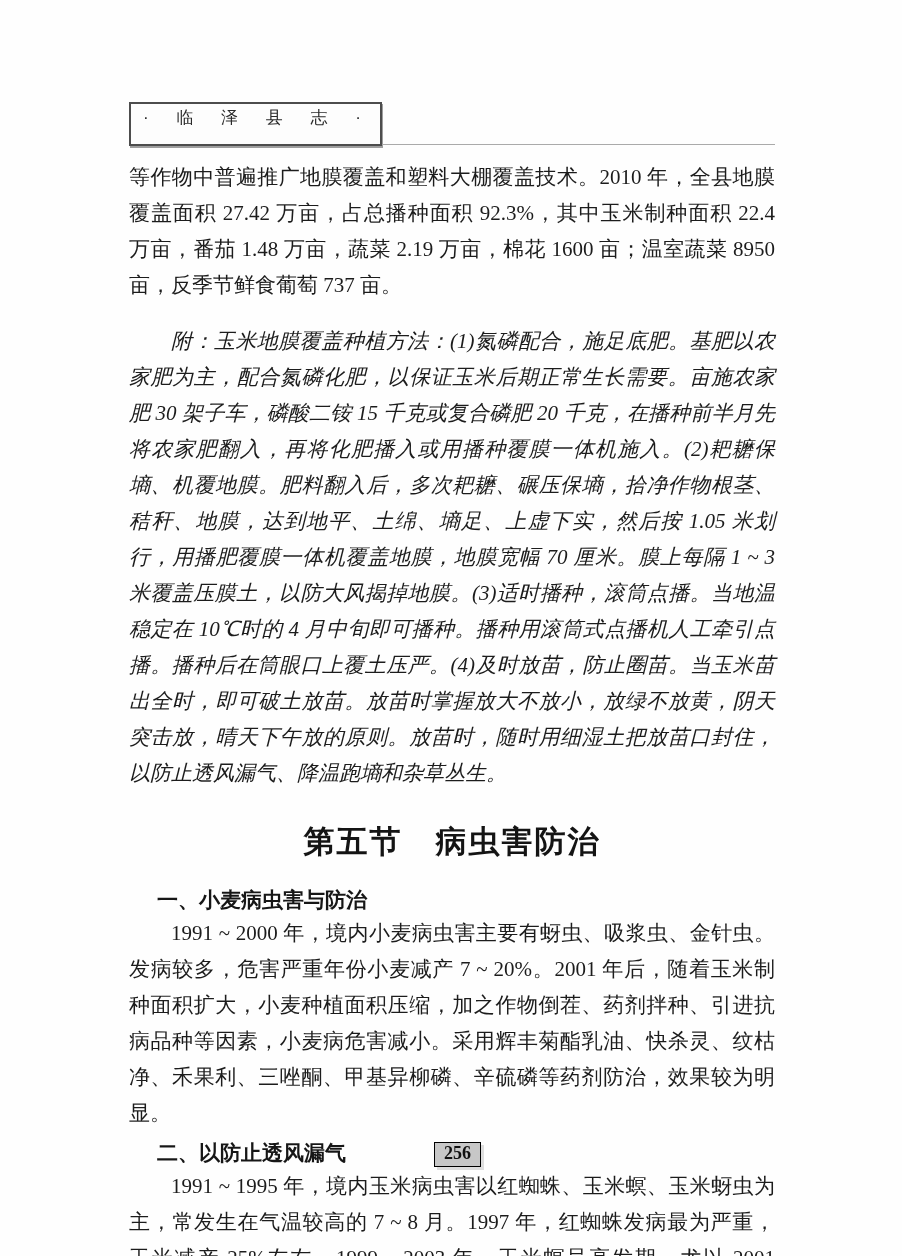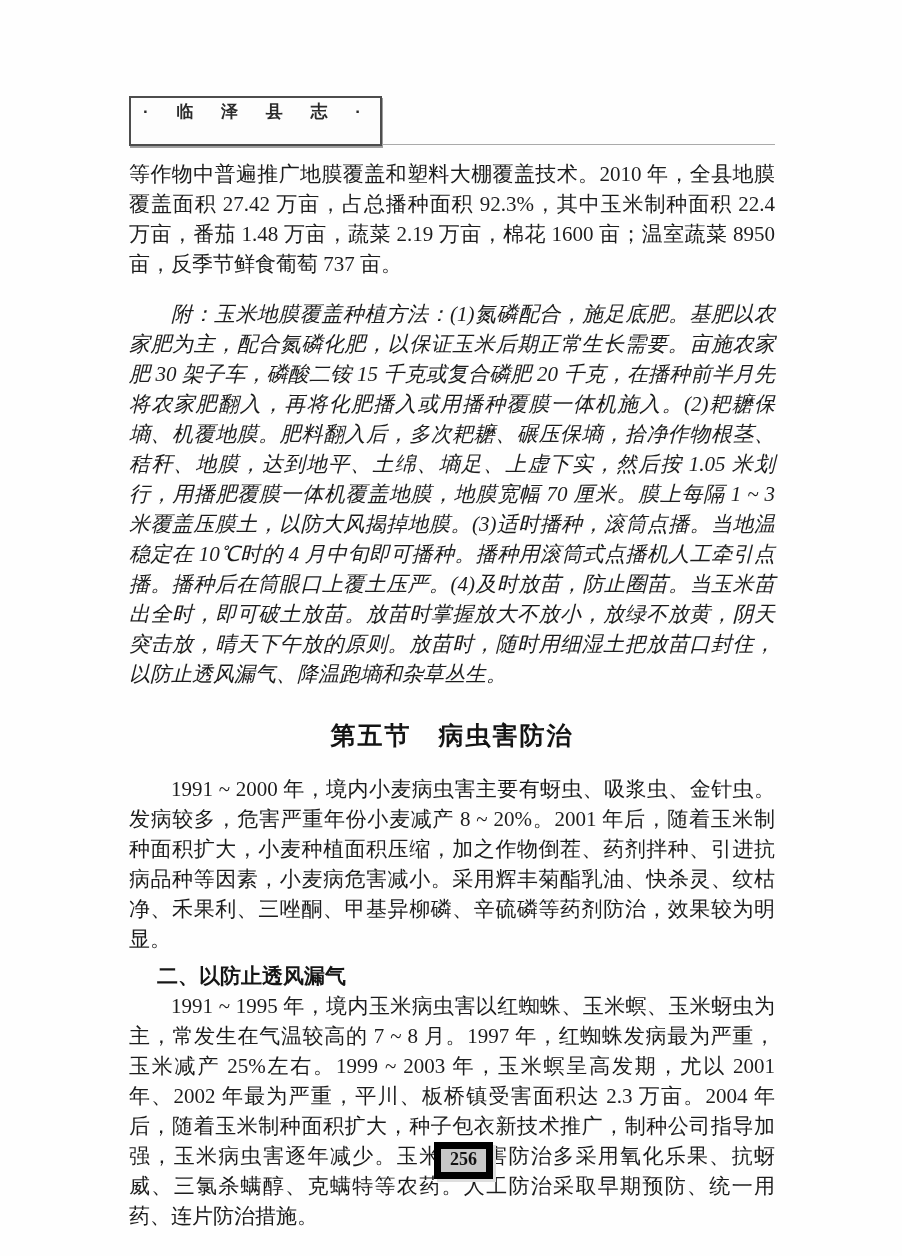--- a/index.html
+++ b/index.html
@@ -25,78 +25,78 @@
   
   .header-row {
     display: flex;
     align-items: flex-end;
     height: 30px;
   }
   .header-box {
     border: 2px solid #4d4d4d;
     box-shadow: 1px 2px 0 #9e9e9e;
     background: #fdfdfd;
-    padding: 2px 12px 21px;
+    padding: 2px 12px 15px;
     font-size: 17px;
-    font-weight: bold;
+    font-weight: normal;
     letter-spacing: 7px;
     word-spacing: 9px;
     white-space: nowrap;
     color: #2a2a2a;
     font-family: "Liberation Sans", sans-serif;
   }
   .header-rule {
     flex: 1;
     height: 0;
     border-bottom: 1px solid #aaaaaa;
     margin-bottom: 1px;
   }
   
   .para {
     margin: 0;
     font-size: 21px;
-    line-height: 30px;
+    line-height: 36px;
     text-align: justify;
     color: #1c1c1c;
   }
   .para.first {
     margin-top: 13px;
   }
   .para.indent {
     text-indent: 2em;
   }
   .para.kai {
     margin-top: 20px;
     font-style: italic;
   }
   .section-title {
     margin: 30px 0 22px;
     text-align: center;
-    font-size: 25px;
+    font-size: 31px;
     font-weight: bold;
     letter-spacing: 2px;
     color: #141414;
     font-family: "Liberation Sans", sans-serif;
   }
   .sub-heading {
     margin: 7px 0 0;
     font-size: 21px;
     line-height: 30px;
     font-weight: bold;
     text-indent: 28px;
     color: #161616;
     font-family: "Liberation Sans", sans-serif;
   }
   
   .page-number-box {
     position: absolute;
     left: 434px;
     top: 1142px;
     background: #c7c7c7;
-    border: 7px solid #000000;
+    border: 1px solid #000000;
     box-shadow: 3px 3px 0 #dedede;
     padding: 0 9px 2px;
     font-size: 18px;
     font-weight: bold;
     color: #111111;
     font-family: "Liberation Serif", serif;
   }
 </style>
 </head>
 <body>
@@ -110,21 +110,22 @@
       </div>
       <div class="header-rule"></div>
     </div>
 
     <p class="para first">等作物中普遍推广地膜覆盖和塑料大棚覆盖技术。2010 年，全县地膜覆盖面积 27.42 万亩，占总播种面积 92.3%，其中玉米制种面积 22.4 万亩，番茄 1.48 万亩，蔬菜 2.19 万亩，棉花 1600 亩；温室蔬菜 8950 亩，反季节鲜食葡萄 737 亩。</p>
 
     <p class="para kai indent">附：玉米地膜覆盖种植方法：(1)氮磷配合，施足底肥。基肥以农家肥为主，配合氮磷化肥，以保证玉米后期正常生长需要。亩施农家肥 30 架子车，磷酸二铵 15 千克或复合磷肥 20 千克，在播种前半月先将农家肥翻入，再将化肥播入或用播种覆膜一体机施入。(2)耙耱保墒、机覆地膜。肥料翻入后，多次耙耱、碾压保墒，拾净作物根茎、秸秆、地膜，达到地平、土绵、墒足、上虚下实，然后按 1.05 米划行，用播肥覆膜一体机覆盖地膜，地膜宽幅 70 厘米。膜上每隔 1 ~ 3 米覆盖压膜土，以防大风揭掉地膜。(3)适时播种，滚筒点播。当地温稳定在 10℃时的 4 月中旬即可播种。播种用滚筒式点播机人工牵引点播。播种后在筒眼口上覆土压严。(4)及时放苗，防止圈苗。当玉米苗出全时，即可破土放苗。放苗时掌握放大不放小，放绿不放黄，阴天突击放，晴天下午放的原则。放苗时，随时用细湿土把放苗口封住，以防止透风漏气、降温跑墒和杂草丛生。</p>
 
     <h2 class="section-title">第五节　病虫害防治</h2>
 
-    <p class="para indent">1991 ~ 2000 年，境内小麦病虫害主要有蚜虫、吸浆虫、金针虫。发病较多，危害严重年份小麦减产 8 ~ 20%。2001 年后，随着玉米制种面积扩大，小麦种植面积压缩，加之作物倒茬、药剂拌种、引进抗病品种等因素，小麦病危害减小。采用辉丰菊酯乳油、快杀灵、纹枯净、禾果利、三唑酮、甲基异柳磷、辛硫磷等药剂防治，效果较为明显。</p>
+    <h3 class="sub-heading">一、小麦病虫害与防治</h3>
+    <p class="para indent">1991 ~ 2000 年，境内小麦病虫害主要有蚜虫、吸浆虫、金针虫。发病较多，危害严重年份小麦减产 7 ~ 20%。2001 年后，随着玉米制种面积扩大，小麦种植面积压缩，加之作物倒茬、药剂拌种、引进抗病品种等因素，小麦病危害减小。采用辉丰菊酯乳油、快杀灵、纹枯净、禾果利、三唑酮、甲基异柳磷、辛硫磷等药剂防治，效果较为明显。</p>
 
     <h3 class="sub-heading">二、以防止透风漏气</h3>
     <p class="para indent">1991 ~ 1995 年，境内玉米病虫害以红蜘蛛、玉米螟、玉米蚜虫为主，常发生在气温较高的 7 ~ 8 月。1997 年，红蜘蛛发病最为严重，玉米减产 25%左右。1999 ~ 2003 年，玉米螟呈高发期，尤以 2001 年、2002 年最为严重，平川、板桥镇受害面积达 2.3 万亩。2004 年后，随着玉米制种面积扩大，种子包衣新技术推广，制种公司指导加强，玉米病虫害逐年减少。玉米病虫害防治多采用氧化乐果、抗蚜威、三氯杀螨醇、克螨特等农药。人工防治采取早期预防、统一用药、连片防治措施。</p>
 
   </div>
 
   <div class="page-number-box">
     <span>256</span>
   </div>
 </div>

